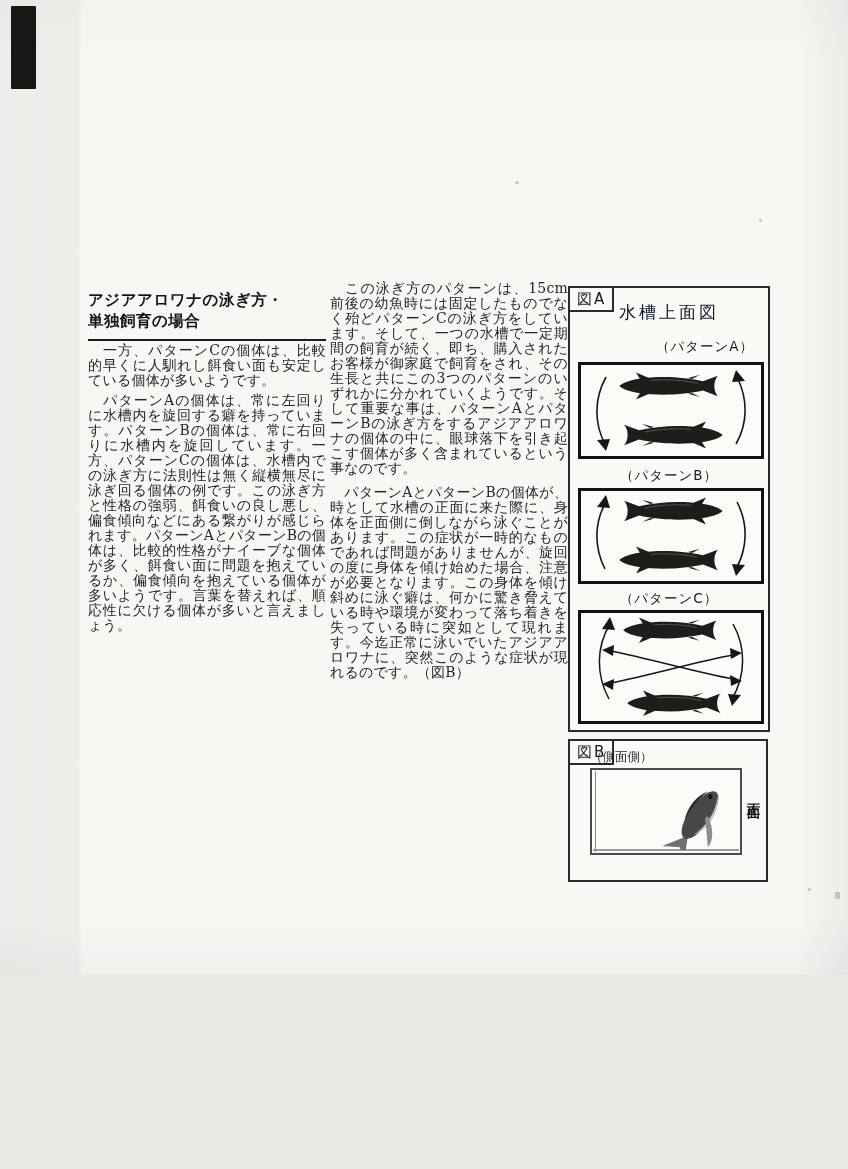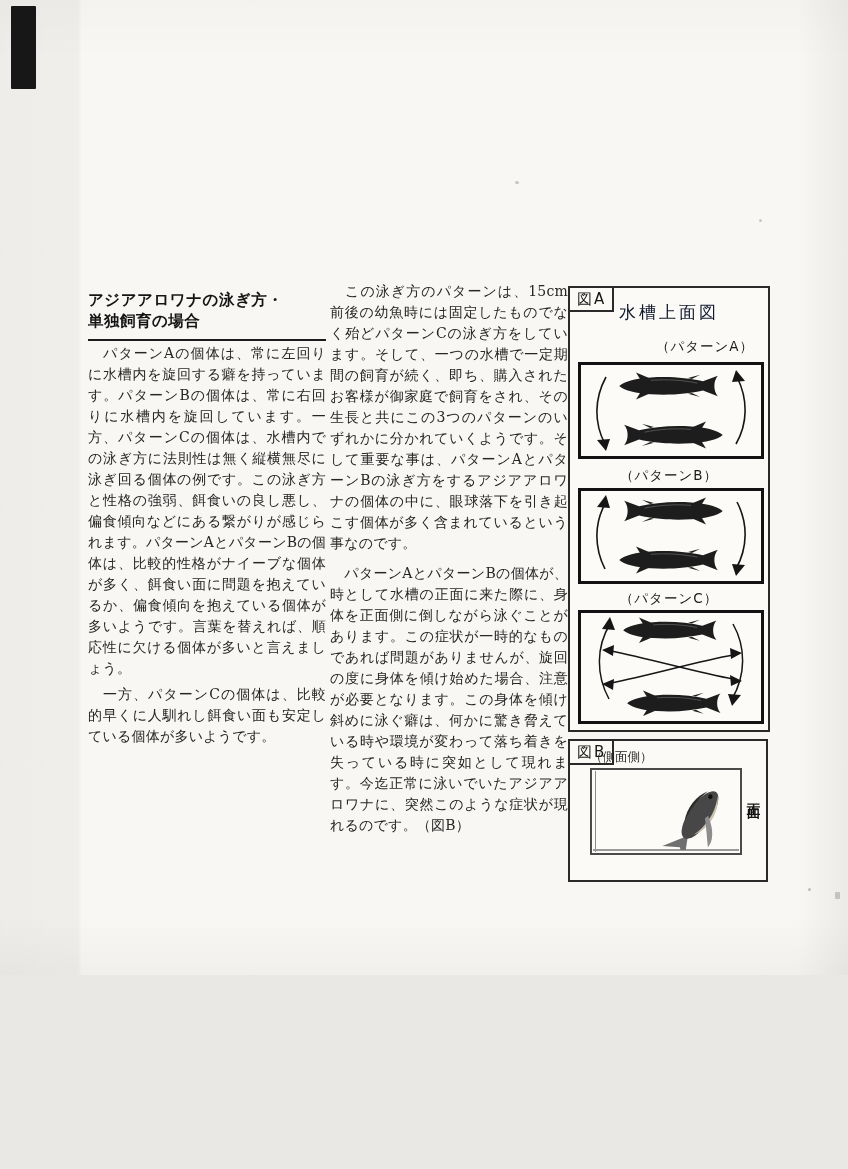--- a/index.html
+++ b/index.html
@@ -27,21 +27,21 @@
   .col2 { left:330px; top:281px; }
   .article-heading {
     margin:0 0 2px 0; padding:0 0 7px 0; border-bottom:2px solid #1c1c1c;
     font-family:"DejaVu Sans","Liberation Sans",sans-serif;
     font-size:15.5px; font-weight:bold; line-height:21px; color:#141414; letter-spacing:0.5px;
   }
   .article-heading span { display:block; }
   .body-text p {
     margin:0 0 5px 0;
     font-family:"DejaVu Serif","Liberation Serif",serif;
-    font-size:14px; line-height:21px; letter-spacing:0.2px;
+    font-size:14px; line-height:15px; letter-spacing:0.2px;
     text-align:justify;
   }
   .col2 .body-text p { margin-bottom:9px; }
 
   
   .panel { position:absolute; border:2px solid #2a2a2a; background:#fbfaf7; box-sizing:border-box; }
   .panel-a { left:568px; top:286px; width:202px; height:446px; }
   .panel-b { left:568px; top:739px; width:200px; height:143px; }
   .fig-label {
     position:absolute; left:0; top:0; width:44px; height:24px; box-sizing:border-box;
@@ -94,22 +94,22 @@
   <div class="speck s2"></div>
   <div class="speck s3"></div>
   <div class="speck s4"></div>
 
   <div class="col col1">
     <h2 class="article-heading">
       <span>アジアアロワナの泳ぎ方・</span>
       <span>単独飼育の場合</span>
     </h2>
     <div class="body-text">
+      <p>　一方、パターンCの個体は、比較的早くに人馴れし餌食い面も安定している個体が多いようです。</p>
       <p>　パターンAの個体は、常に左回りに水槽内を旋回する癖を持っています。パターンBの個体は、常に右回りに水槽内を旋回しています。一方、パターンCの個体は、水槽内での泳ぎ方に法則性は無く縦横無尽に泳ぎ回る個体の例です。この泳ぎ方と性格の強弱、餌食いの良し悪し、偏食傾向などにある繋がりが感じられます。パターンAとパターンBの個体は、比較的性格がナイーブな個体が多く、餌食い面に問題を抱えているか、偏食傾向を抱えている個体が多いようです。言葉を替えれば、順応性に欠ける個体が多いと言えましょう。</p>
-      <p>　一方、パターンCの個体は、比較的早くに人馴れし餌食い面も安定している個体が多いようです。</p>
     </div>
   </div>
 
   <div class="col col2">
     <div class="body-text">
       <p>　この泳ぎ方のパターンは、15cm前後の幼魚時には固定したものでなく殆どパターンCの泳ぎ方をしています。そして、一つの水槽で一定期間の飼育が続く、即ち、購入されたお客様が御家庭で飼育をされ、その生長と共にこの3つのパターンのいずれかに分かれていくようです。そして重要な事は、パターンAとパターンBの泳ぎ方をするアジアアロワナの個体の中に、眼球落下を引き起こす個体が多く含まれているという事なのです。</p>
       <p>　パターンAとパターンBの個体が、時として水槽の正面に来た際に、身体を正面側に倒しながら泳ぐことがあります。この症状が一時的なものであれば問題がありませんが、旋回の度に身体を傾け始めた場合、注意が必要となります。この身体を傾け斜めに泳ぐ癖は、何かに驚き脅えている時や環境が変わって落ち着きを失っている時に突如として現れます。今迄正常に泳いでいたアジアアロワナに、突然このような症状が現れるのです。（図B）</p>
     </div>
   </div>
 

